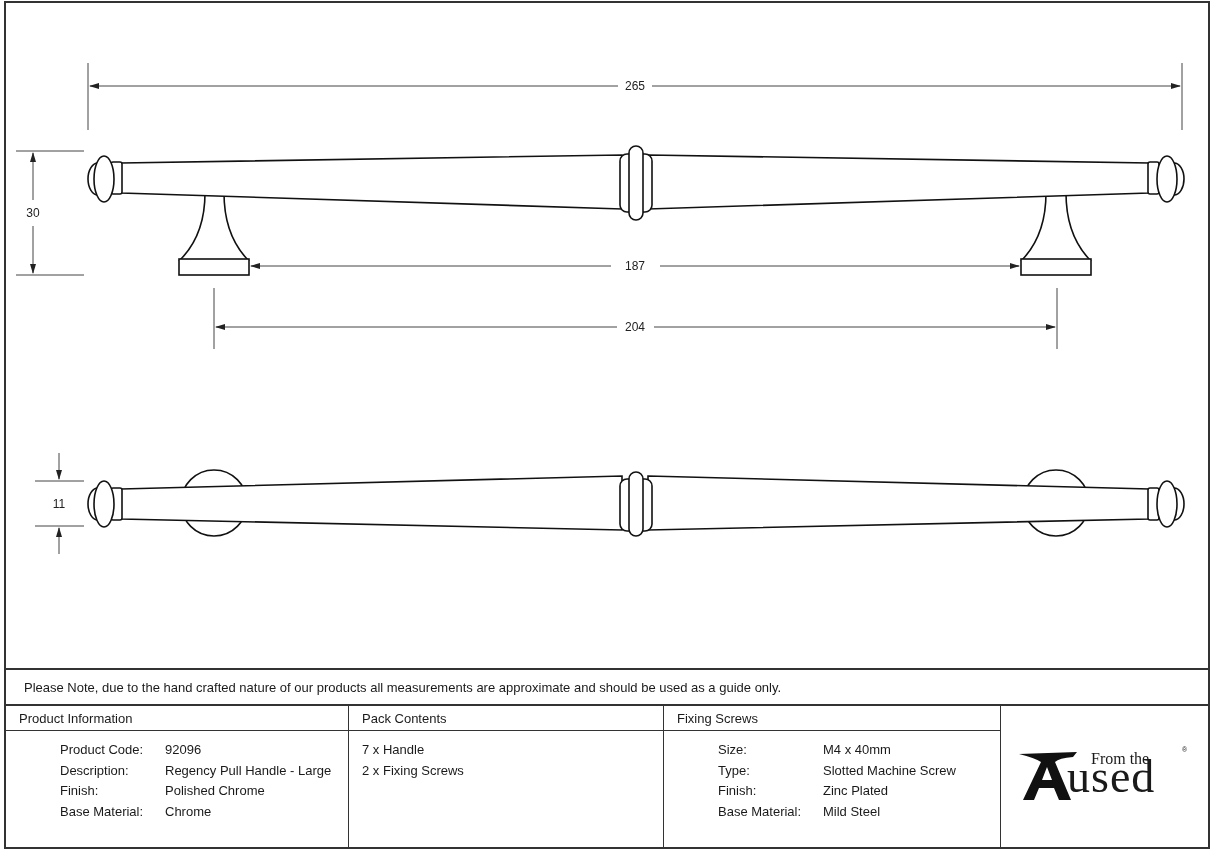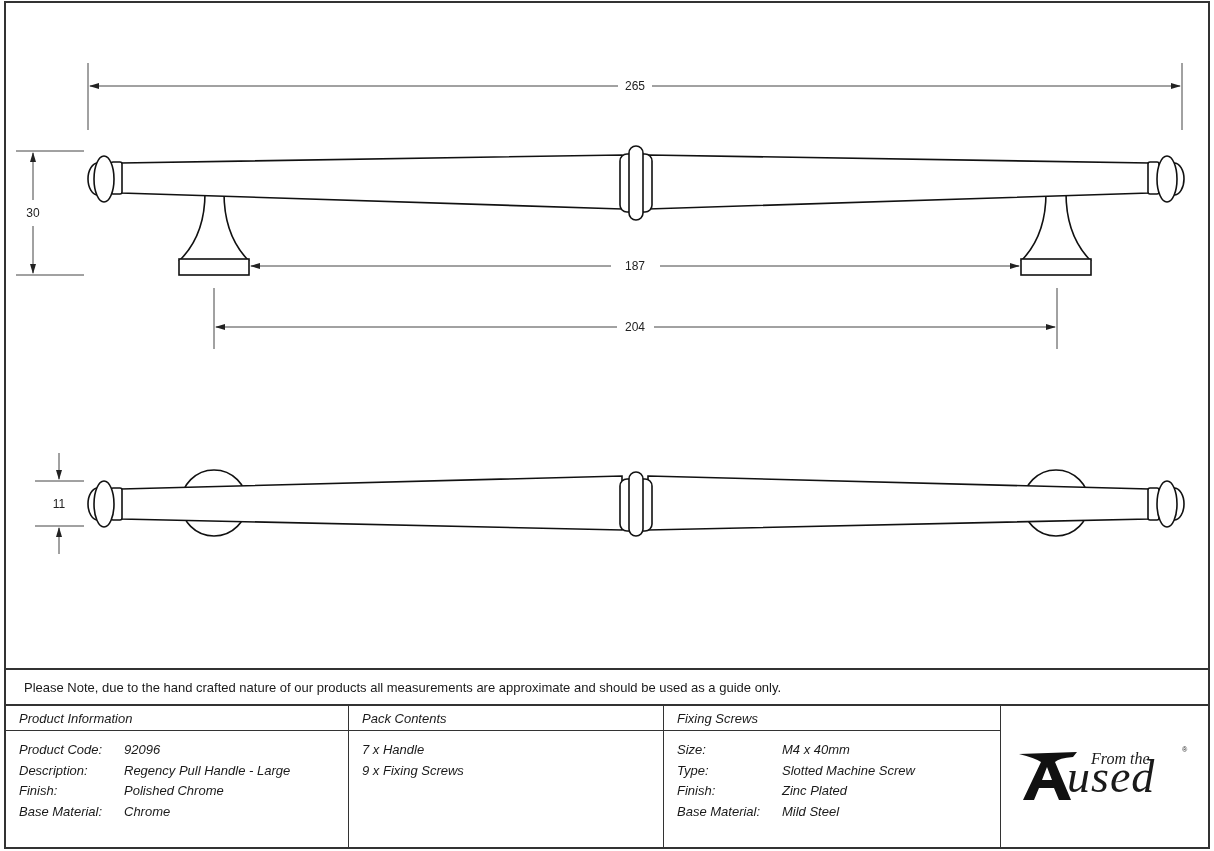--- a/index.html
+++ b/index.html
@@ -6,27 +6,27 @@
     body { width: 1214px; height: 851px; position: relative; overflow: hidden;
            font-family: "Liberation Sans", "DejaVu Sans", sans-serif; color: #1a1a1a; }
     .frame { position: absolute; left: 4px; top: 1px; width: 1206px; height: 848px;
              border: 2px solid #333; box-sizing: border-box; }
     svg.drawing { position: absolute; left: 0; top: 0; }
     .dimtext { font-family: "Liberation Sans", "DejaVu Sans", sans-serif; font-size: 12px; fill: #222; }
     .note { position: absolute; left: 6px; top: 668px; width: 1202px; height: 36px;
             border-top: 2px solid #333; box-sizing: border-box; font-size: 13px;
             padding: 10px 0 0 18px; }
     .table { position: absolute; left: 6px; top: 704px; width: 1202px; height: 145px;
-             border-top: 2px solid #333; box-sizing: border-box; font-style: italic; }
+             border-top: 2px solid #333; box-sizing: border-box; }
     .col { position: absolute; top: 0; height: 143px; box-sizing: border-box; }
     .col .head { height: 25px; border-bottom: 1px solid #333; font-size: 13px;
                  padding: 5px 0 0 13px; box-sizing: border-box; }
     .col .body { padding: 9px 0 0 13px; font-size: 13px; line-height: 20.5px; }
     .row { display: flex; }
-    .row .k { width: 105px; }
+    .row .k { width: 105px; margin-left: 41px; }
     .col1 { left: 0; width: 343px; border-right: 1px solid #333; }
     .col2 { left: 343px; width: 315px; border-right: 1px solid #333; }
     .col3 { left: 658px; width: 337px; border-right: 1px solid #333; }
     .col4 { left: 995px; width: 207px; }
     .logo { position: absolute; left: 18px; top: 40px; width: 175px; height: 60px; }
     .logo .from { position: absolute; left: 72px; top: 4px; font-family: "Liberation Serif", "DejaVu Serif", serif; font-size: 16px; }
     .logo .anvil { position: absolute; left: 48px; top: 4px; font-family: "Liberation Serif", "DejaVu Serif", serif; font-size: 46px; letter-spacing: 1px; }
     .logo .reg { position: absolute; left: 163px; top: 0; font-size: 7px; }
   </style>
 </head>
@@ -138,21 +138,21 @@
           <span class="k">Base Material:</span>
           <span>Chrome</span>
         </div>
     </div>
   </div>
 
   <div class="col col2">
     <div class="head">Pack Contents</div>
     <div class="body">
       <div>7 x Handle</div>
-      <div>9 x Fixing Screws</div>
+      <div>2 x Fixing Screws</div>
     </div>
   </div>
 
   <div class="col col3">
     <div class="head">Fixing Screws</div>
     <div class="body">
       <div class="row">
           <span class="k">Size:</span>
           <span>M4 x 40mm</span>
         </div>

